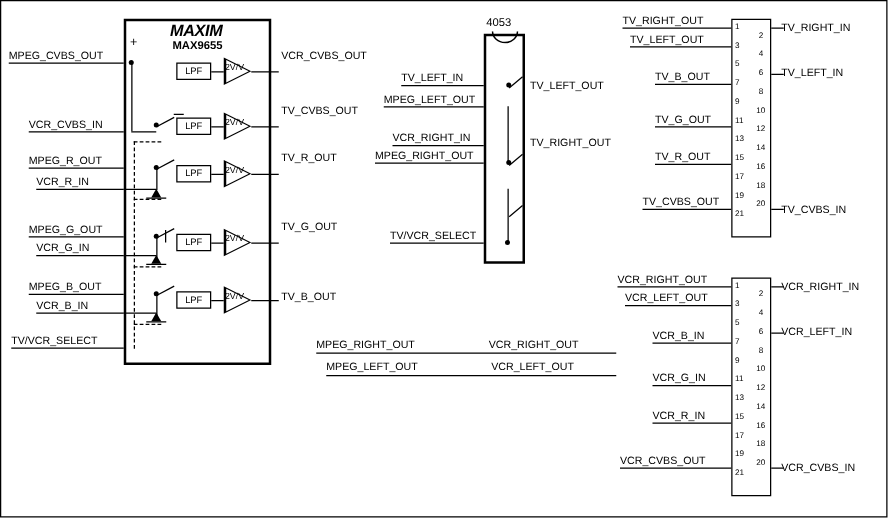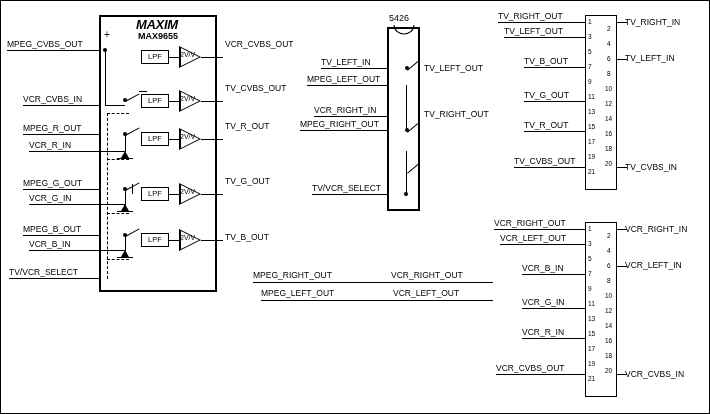--- a/index.html
+++ b/index.html
@@ -241,21 +241,21 @@
   <div class="wire h" style="left:200px;top:138px;width:22px;"></div>
   <div class="wire h" style="left:200px;top:193px;width:22px;"></div>
   <div class="wire h" style="left:200px;top:239px;width:22px;"></div>
 
   <div class="lbl" style="left:224px;top:38px;">VCR_CVBS_OUT</div>
   <div class="lbl" style="left:224px;top:82px;">TV_CVBS_OUT</div>
   <div class="lbl" style="left:224px;top:120px;">TV_R_OUT</div>
   <div class="lbl" style="left:224px;top:175px;">TV_G_OUT</div>
   <div class="lbl" style="left:224px;top:231px;">TV_B_OUT</div>
 
-  <div class="title4053" style="left:388px;top:12px;">5426</div>
+  <div class="title4053" style="left:388px;top:12px;">4053</div>
   <div class="box" style="left:386px;top:26px;width:33px;height:184px;"></div>
 
   <svg style="position:absolute;left:392px;top:24px;width:22px;height:10px;">
     <path d="M1 0 A10 9 0 0 0 21 0" fill="none" stroke="#000" stroke-width="1.2"></path>
   </svg>
 
   <div class="lbl r" style="left:320px;top:56px;">TV_LEFT_IN</div>
   <div class="wire h" style="left:320px;top:67px;width:66px;"></div>
   <div class="lbl r" style="left:306px;top:73px;">MPEG_LEFT_OUT</div>
   <div class="wire h" style="left:306px;top:84px;width:80px;"></div>

